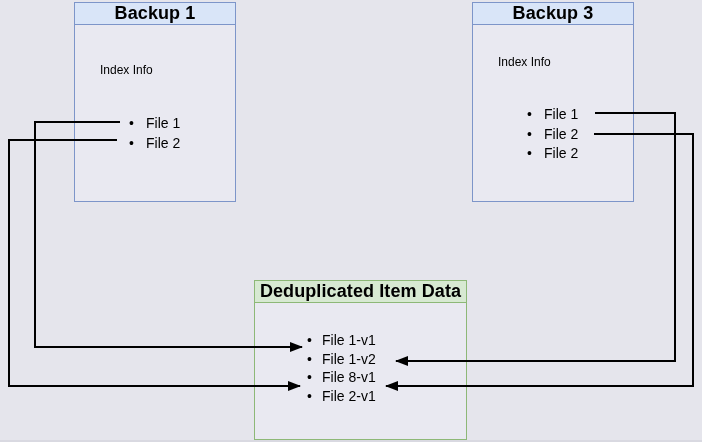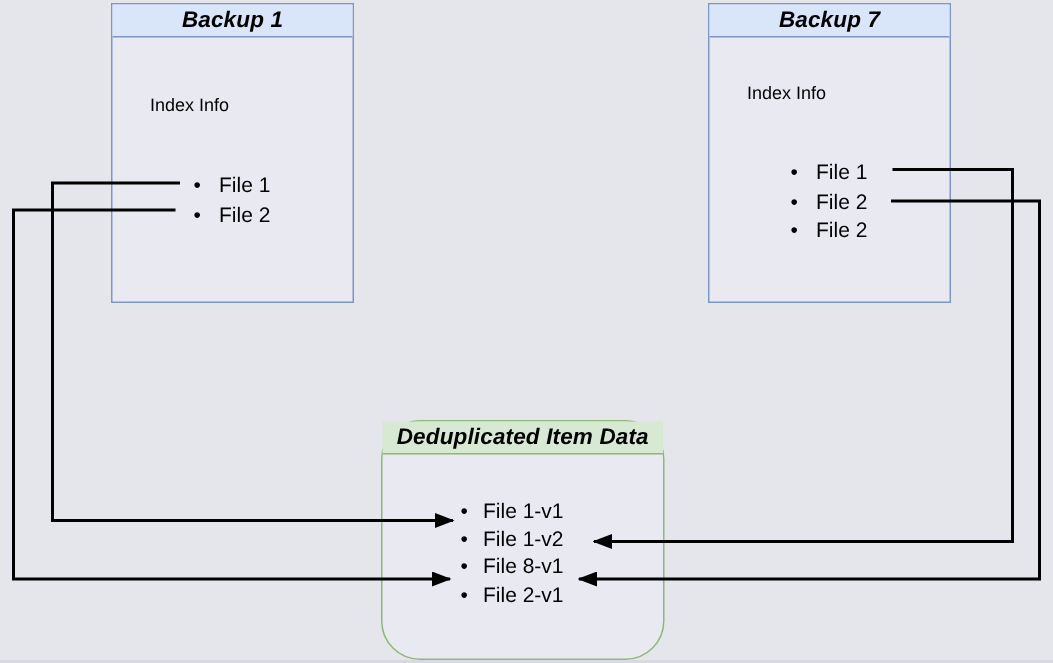--- a/index.html
+++ b/index.html
@@ -18,30 +18,29 @@
     position: absolute;
     box-sizing: border-box;
     border: 1.5px solid #888;
     background: var(--box-body-fill, #e9e9f1);
   }
   .box.blue  { border-color: var(--blue-border, #7d95c9); }
   .box.green { border-color: var(--green-border, #8db877); }
   .box-title {
     height: 21px;
     display: flex; align-items: center; justify-content: center;
-    font-size: 15px; font-weight: bold;
+    font-size: 18px; font-weight: bold;
     letter-spacing: 0.1px;
-    font-style: italic;
   }
   .blue  .box-title { background: var(--blue-header-fill, #d9e5f8);  border-bottom: 1.5px solid var(--blue-border, #7d95c9); }
   .green .box-title { background: var(--green-header-fill, #d7e9d2); border-bottom: 1.5px solid var(--green-border, #8db877); }
 
   #backup1 { left: 74px;  top: 2px;   width: 162px; height: 200px; }
   #backup2 { left: 472px; top: 2px;   width: 162px; height: 200px; }
-  #dedup   { left: 254px; top: 280px; width: 189px; height: 160px; border-radius: 26px; }
+  #dedup   { left: 254px; top: 280px; width: 213px; height: 160px; }
 
   .subtitle {
     font-size: 12px; line-height: 18px;
     margin: 36px 0 0 25px;
   }
   #backup2 .subtitle { margin-top: 28px; }
 
   .file-list {
     list-style: none;
     margin: 35px 0 0 0;
@@ -76,21 +75,21 @@
     <div class="box-body">
       <div class="subtitle">Index Info</div>
       <ul class="file-list">
         <li><span class="bullet">•</span><span>File 1</span></li>
         <li><span class="bullet">•</span><span>File 2</span></li>
       </ul>
     </div>
   </section>
 
   <section class="box blue" id="backup2">
-    <div class="box-title">Backup 7</div>
+    <div class="box-title">Backup 3</div>
     <div class="box-body">
       <div class="subtitle">Index Info</div>
       <ul class="file-list">
         <li><span class="bullet">•</span><span>File 1</span></li>
         <li><span class="bullet">•</span><span>File 2</span></li>
         <li><span class="bullet">•</span><span>File 2</span></li>
       </ul>
     </div>
   </section>
 

